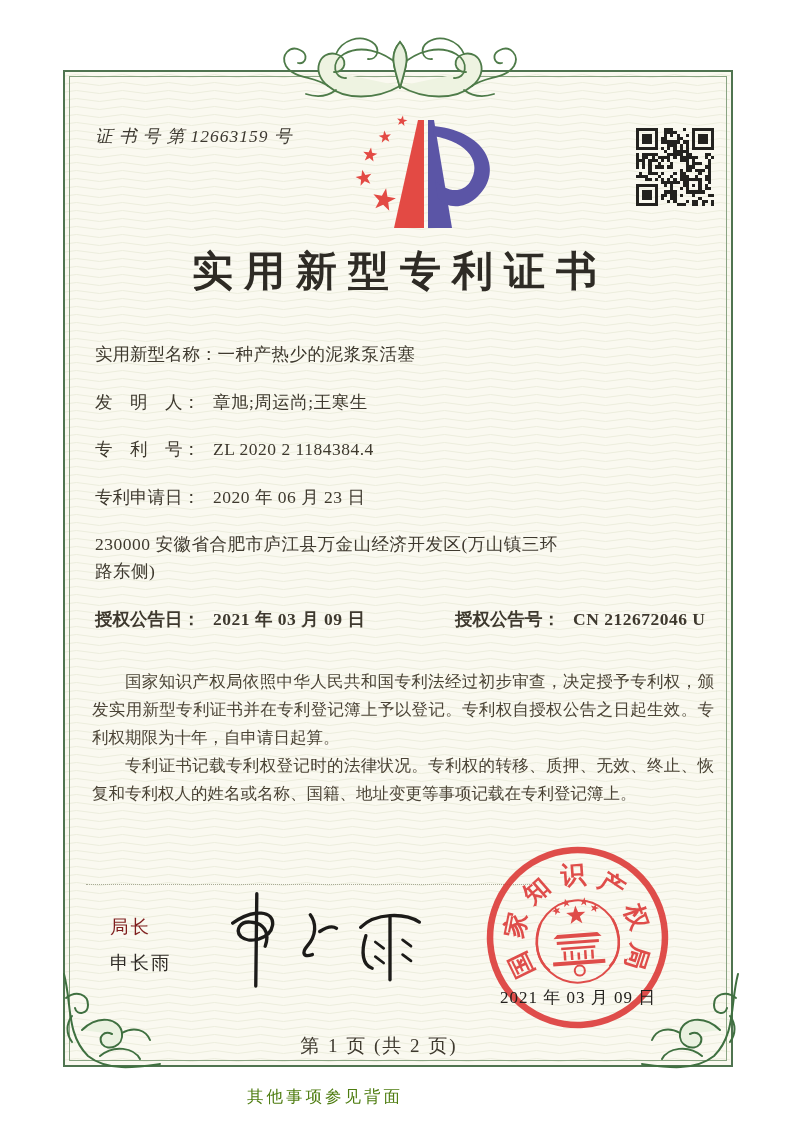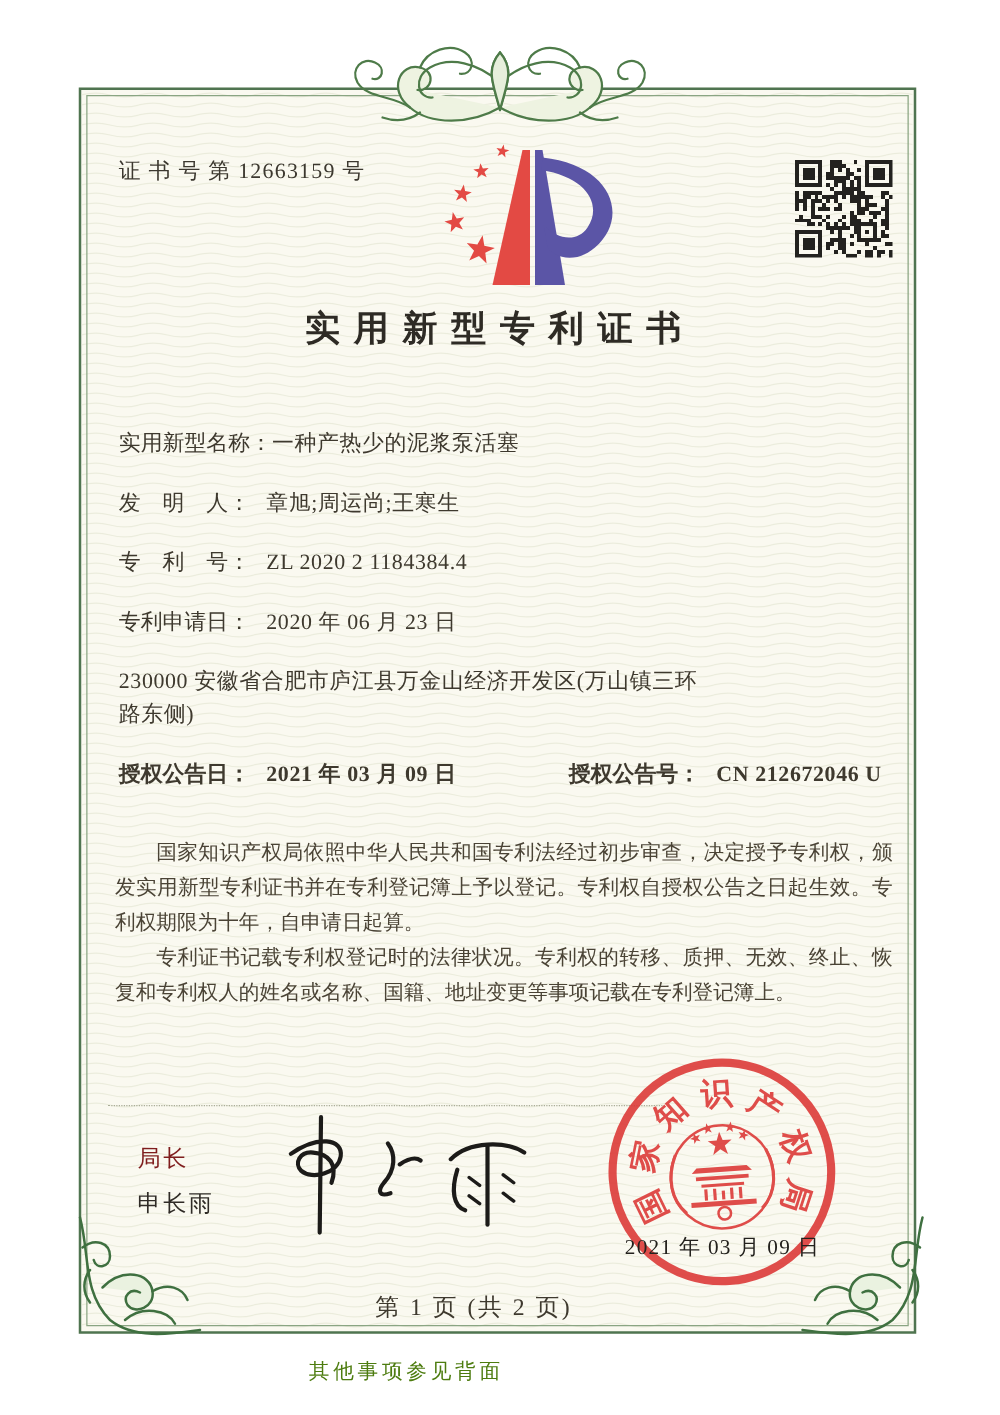--- a/index.html
+++ b/index.html
@@ -18,28 +18,28 @@
     box-sizing:border-box;
   }
   .frame-inner{
     position:absolute;left:4px;top:4px;right:4px;bottom:4px;
     border:1px solid #8aa583;pointer-events:none;
   }
   .waves{position:absolute;left:0;top:0;width:100%;height:100%;opacity:.55;}
 
   
   .cert-no{
-    left:95px;top:124px;font-size:17.5px;color:#3c382f;letter-spacing:1px;
+    left:95px;top:124px;font-size:17.5px;color:#3c382f;letter-spacing:1px;font-style:italic;
   }
   .logo{left:338px;top:108px;}
   .qr{left:636px;top:128px;width:78px;height:78px;}
 
   .title{
     left:0;top:244px;width:800px;text-align:center;
-    font-size:28px;font-weight:700;color:#2e2b25;letter-spacing:11px;
+    font-size:41px;font-weight:700;color:#2e2b25;letter-spacing:11px;
   }
 
   
   .fields{left:95px;top:341px;width:618px;font-size:17.5px;color:#3e392e;}
   .frow{display:flex;margin-bottom:20.5px;line-height:27px;}
   .flabel{flex:0 0 118px;white-space:nowrap;}
   .fvalue{letter-spacing:.5px;}
   .fvalue.addr{max-width:480px;}
   .grant-row{display:flex;line-height:27px;margin-top:16px;font-weight:bold;}
   .grant-pair1{display:flex;width:360px;}

